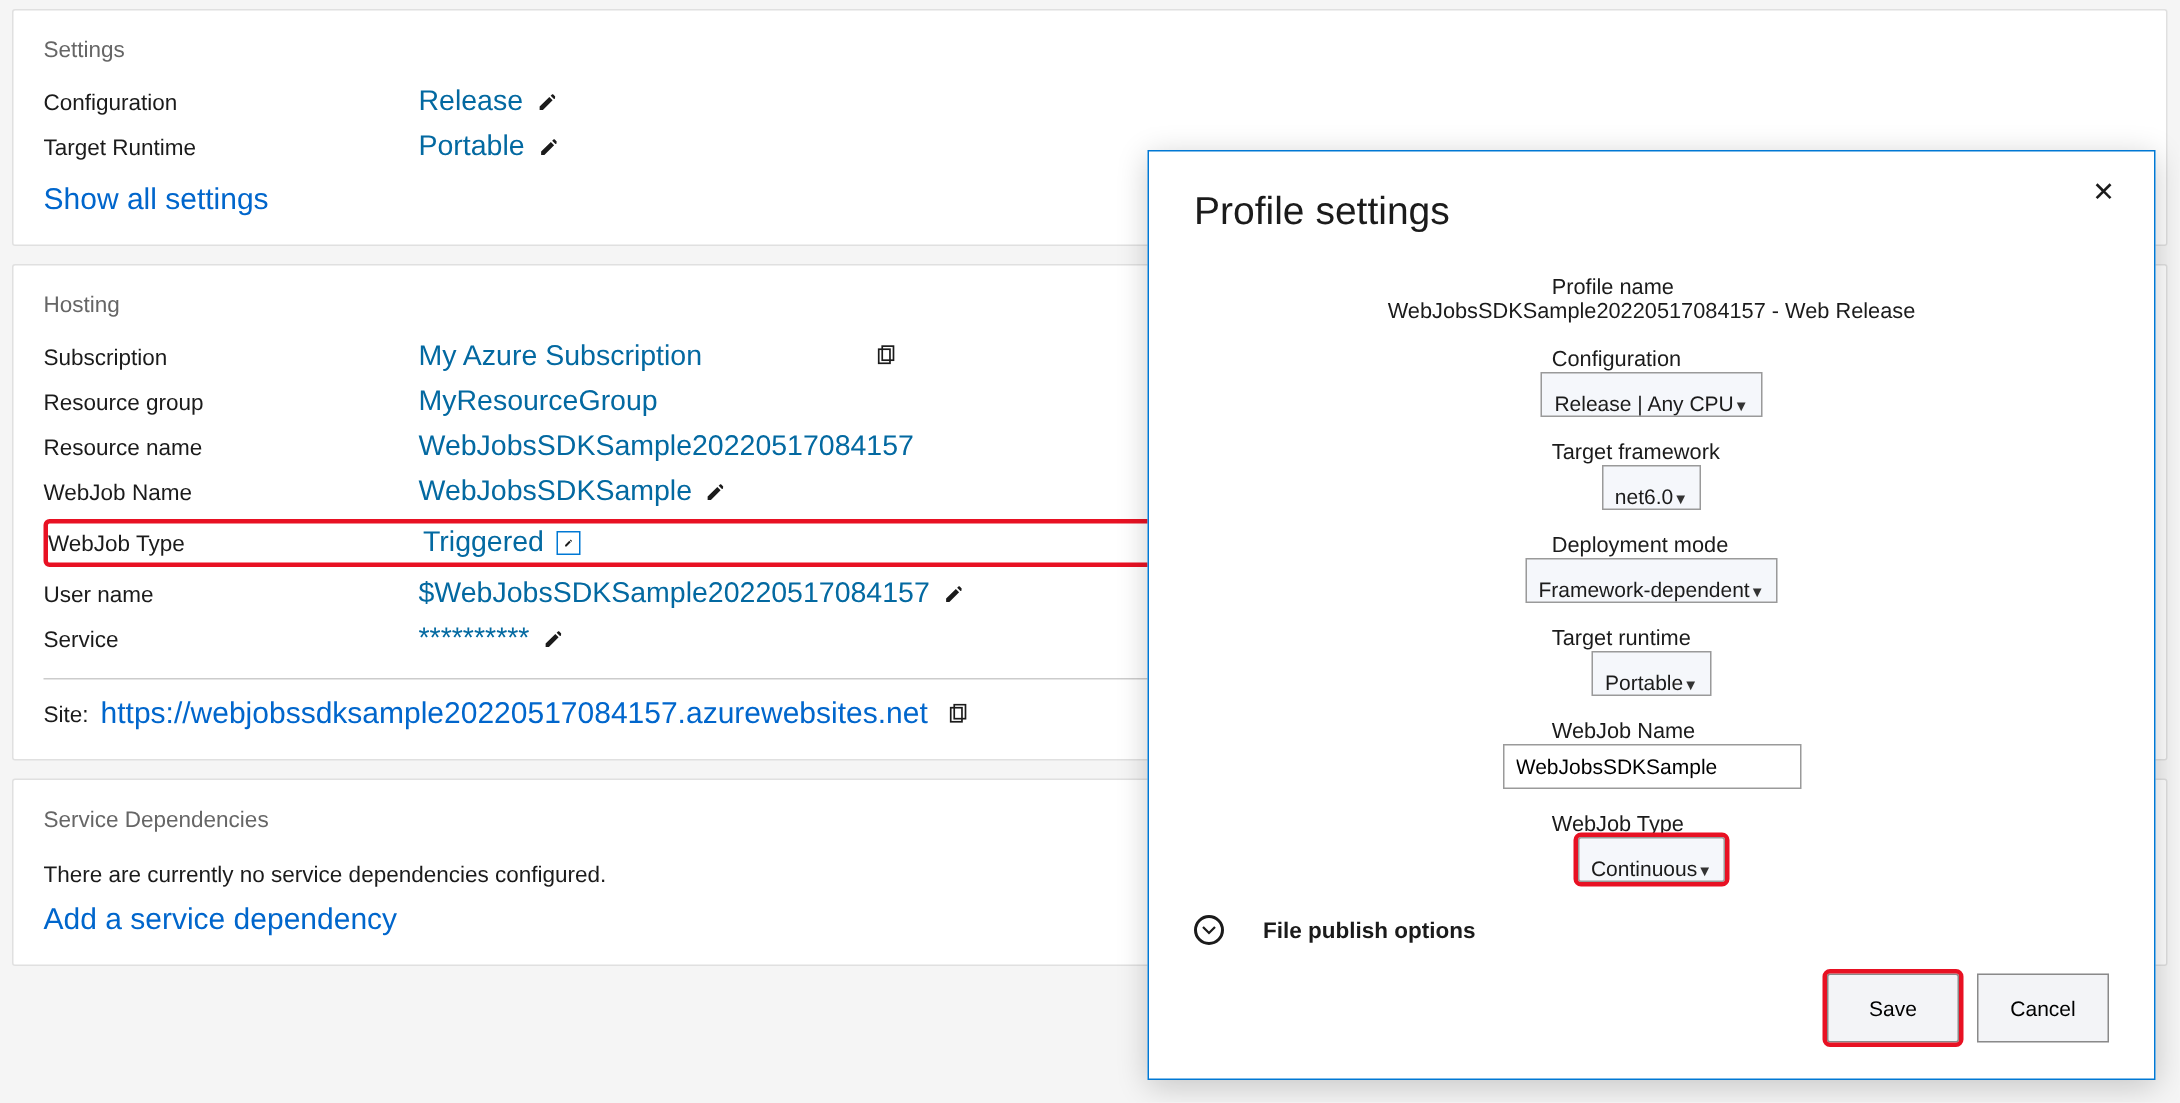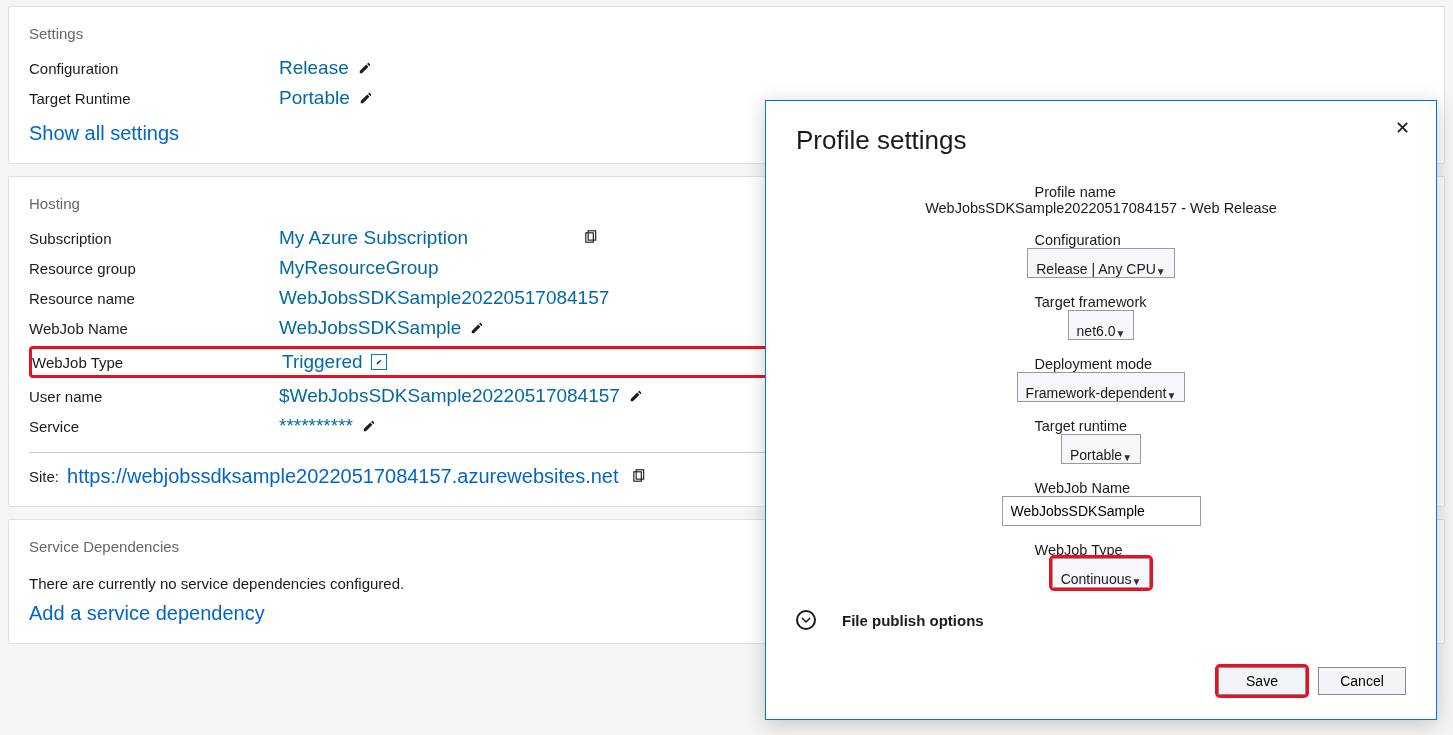--- a/index.html
+++ b/index.html
@@ -157,21 +157,21 @@
   }
   .expander-circle svg{width:10px;height:10px;}
   .dialog-footer {
     margin-top:auto;
     display:flex;
     justify-content:flex-end;
     gap:12px;
   }
   .btn {
     min-width:88px;
-    height:28px;
+    height:46px;
     border:1px solid #8a8a8a;
     background:#f3f4f7;
     font-family:inherit;
     font-size:14px;
     cursor:pointer;
   }
   .subscription-wrap{display:flex;align-items:center;width:320px;justify-content:space-between;}
 </style>
 </head>
 <body>

